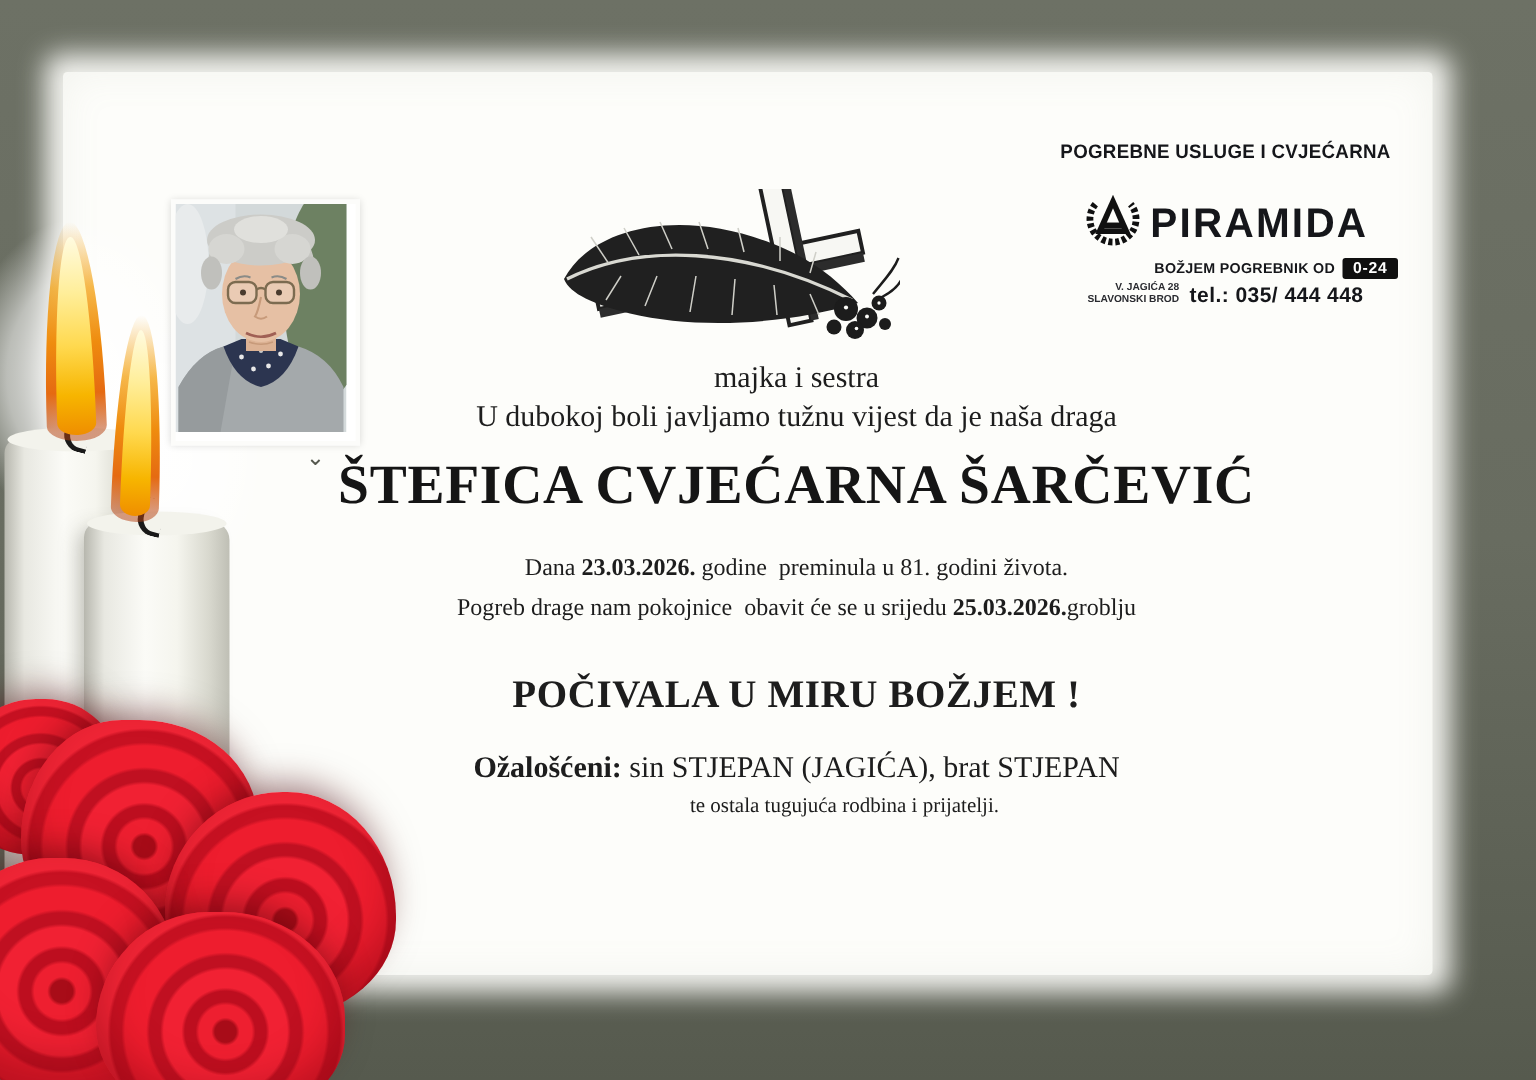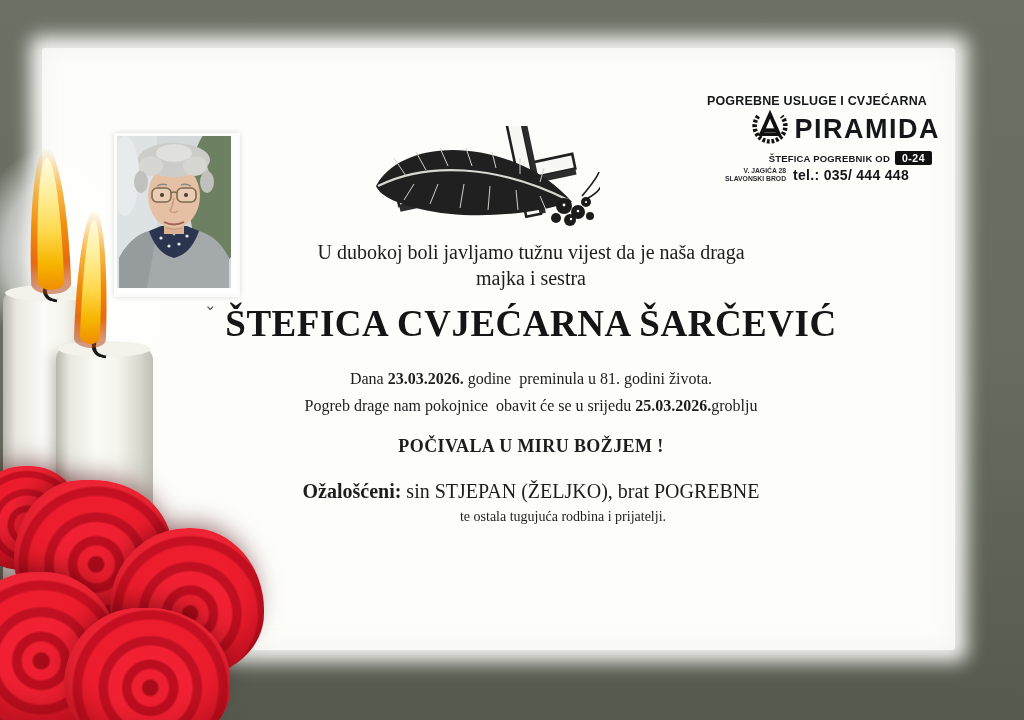--- a/index.html
+++ b/index.html
@@ -63,38 +63,38 @@
   .artifact{position:absolute;left:204px;top:296px;z-index:4;color:#55584e;font-size:15px;
          font-family:"DejaVu Sans",sans-serif;}
 
   
   .cross-art{position:absolute;left:368px;top:126px;width:232px;height:112px;z-index:4;}
 
   
   .vendor{position:absolute;left:694px;top:93px;width:246px;z-index:4;text-align:center;
           color:#15161a;font-family:"Liberation Sans","DejaVu Sans",sans-serif;}
   .vendor .tagline{font-weight:bold;font-size:13px;letter-spacing:.2px;transform:scaleX(.96);}
-  .brandrow{display:flex;align-items:center;justify-content:flex-end;gap:5px;margin-top:0;}
+  .brandrow{display:flex;align-items:center;justify-content:center;gap:5px;margin-top:20px;}
   .brand{font-weight:bold;font-size:27px;letter-spacing:1.5px;transform:scaleY(1.02);}
   .dutyrow{display:flex;align-items:center;justify-content:flex-end;gap:5px;margin-top:1px;padding-right:8px;}
   .duty-label{font-weight:bold;font-size:9.5px;letter-spacing:.2px;}
   .duty-chip{background:#101010;color:#fff;font-weight:bold;font-size:10.5px;
              padding:1px 7px;border-radius:2px;letter-spacing:.5px;}
   .contactrow{display:flex;align-items:center;justify-content:center;gap:7px;margin-top:2px;}
   .addr{font-weight:bold;font-size:6.8px;line-height:8px;text-align:right;color:#2a2b30;}
   .phone{font-weight:bold;font-size:14px;letter-spacing:.3px;text-align:center;}
 
   
   .text-area{position:absolute;left:140px;top:239px;width:782px;z-index:5;text-align:center;color:#1d1d1d;}
   .intro{font-size:20px;line-height:26px;}
   .deceased{margin-top:11px;font-size:37px;line-height:44px;font-weight:bold;letter-spacing:.5px;color:#151515;}
   .details{margin-top:19px;font-size:16px;line-height:27px;}
   .mixline{white-space:pre-wrap;}
   .mixline b{font-weight:bold;}
-  .rip{margin-top:17px;font-size:18px;font-weight:bold;letter-spacing:.4px;}
+  .rip{margin-top:29px;font-size:26px;font-weight:bold;letter-spacing:.4px;}
   .mourners{margin-top:21px;font-size:20px;line-height:26px;}
   .mourners2{font-size:14px;line-height:26px;transform:translateX(32px);}
 </style>
 </head>
 <body>
 
 <div class="stage">
 
   <div class="card"></div>
 
@@ -217,42 +217,42 @@
         <svg width="40" height="38" viewBox="0 0 44 42">
           <path d="M9,9 A17,17 0 1 0 35,9" fill="none" stroke="#101010" stroke-width="5" stroke-dasharray="3 2"></path>
           <polygon points="22,2 35,31 9,31" fill="#101010"></polygon>
           <polygon points="22,12 28.5,27 15.5,27" fill="#fdfdfa"></polygon>
           <rect x="15" y="22.5" width="14" height="4.5" fill="#101010"></rect>
         </svg>
       </span>
       <span class="brand">PIRAMIDA</span>
     </div>
     <div class="dutyrow">
-      <span class="duty-label">ŠTEFICA POGREBNIK OD</span>
+      <span class="duty-label">BOŽJEM POGREBNIK OD</span>
       <span class="duty-chip">0-24</span>
     </div>
     <div class="contactrow">
       <span class="addr">
         <span>V. JAGIĆA 28</span><br>
         <span>SLAVONSKI BROD</span>
       </span>
       <span class="phone">tel.: 035/ 444 448</span>
     </div>
   </div>
 
   <div class="text-area">
+    <div class="intro">majka i sestra</div>
     <div class="intro">U dubokoj boli javljamo tužnu vijest da je naša draga</div>
-    <div class="intro">majka i sestra</div>
 
     <div class="deceased">ŠTEFICA CVJEĆARNA ŠARČEVIĆ</div>
 
     <div class="details">
       <div class="mixline"><span>Dana </span><b>23.03.2026.</b><span> godine  preminula u 81. godini života.</span></div>
       <div class="mixline"><span>Pogreb drage nam pokojnice  obavit će se u srijedu </span><b>25.03.2026.</b><span>groblju</span></div>
     </div>
 
     <div class="rip">POČIVALA U MIRU BOŽJEM !</div>
 
-    <div class="mourners mixline"><b>Ožalošćeni:</b><span> sin STJEPAN (ŽELJKO), brat POGREBNE</span></div>
+    <div class="mourners mixline"><b>Ožalošćeni:</b><span> sin STJEPAN (JAGIĆA), brat STJEPAN</span></div>
     <div class="mourners2">te ostala tugujuća rodbina i prijatelji.</div>
   </div>
 
 </div>
 
 </body></html>

